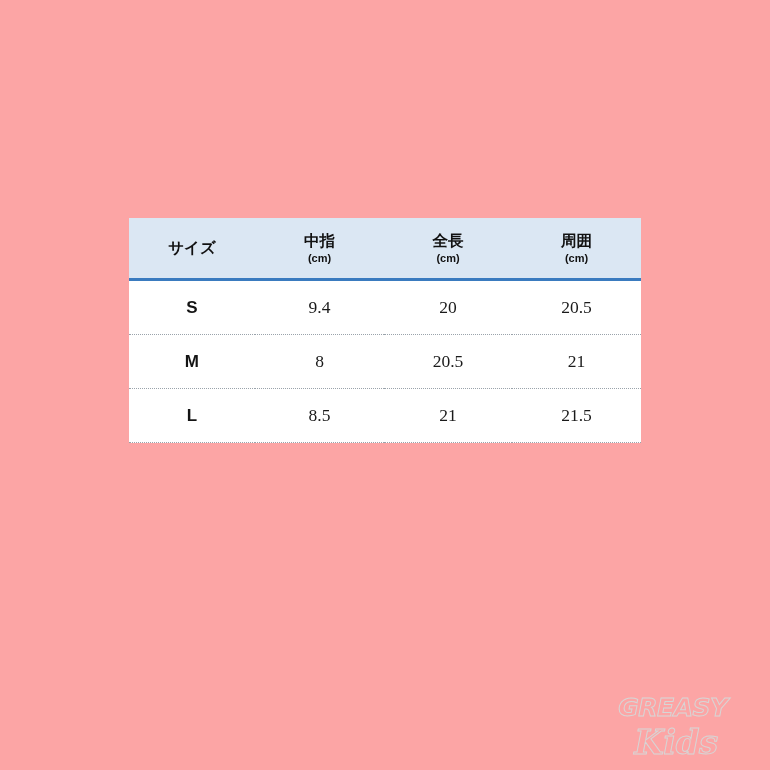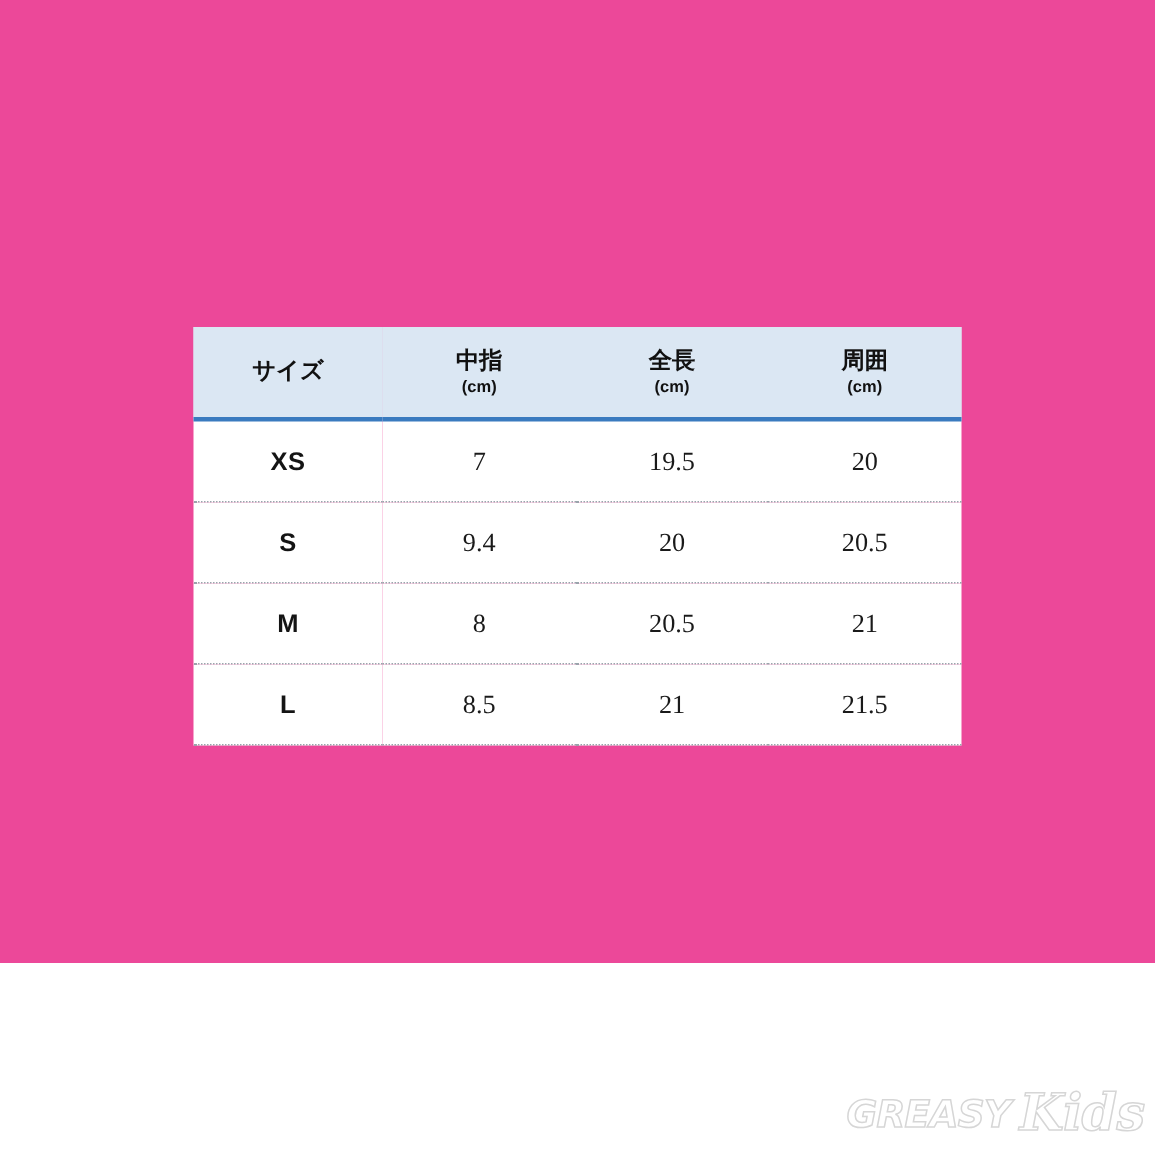--- a/index.html
+++ b/index.html
@@ -11,22 +11,22 @@
     height: 770px;
     background: #ffffff;
     font-family: "Liberation Sans", sans-serif;
     overflow: hidden;
     position: relative;
   }
 
   #canvas {
     position: relative;
     width: 770px;
-    height: 642px;
-    background: #ec4899;
+    height: 770px;
+    background: #fca5a5;
   }
 
   
   .size-table-wrap {
     position: absolute;
     left: 129px;
     top: 218px;
     width: 512px;
   }
 
@@ -94,20 +94,21 @@
     position: absolute;
     left: 583px;
     top: 722px;
     width: 180px;
     height: 40px;
     display: flex;
     align-items: center;
     justify-content: flex-end;
     pointer-events: none;
     user-select: none;
+    flex-direction: column;
   }
   .watermark .wm-text {
     font-family: "DejaVu Sans", sans-serif;
     font-weight: bold;
     font-style: italic;
     font-size: 25px;
     letter-spacing: -0.5px;
     color: transparent;
     -webkit-text-stroke: 1px #d6d6d6;
     text-shadow: 0 0 0 transparent;
@@ -147,26 +148,20 @@
             <span class="hd-unit">(cm)</span>
           </th>
           <th>
             <span class="hd-main">周囲</span>
             <span class="hd-unit">(cm)</span>
           </th>
         </tr>
       </thead>
       <tbody>
         <tr>
-          <td class="size-cell">XS</td>
-          <td class="val-cell">7</td>
-          <td class="val-cell">19.5</td>
-          <td class="val-cell">20</td>
-        </tr>
-        <tr>
           <td class="size-cell">S</td>
           <td class="val-cell">9.4</td>
           <td class="val-cell">20</td>
           <td class="val-cell">20.5</td>
         </tr>
         <tr>
           <td class="size-cell">M</td>
           <td class="val-cell">8</td>
           <td class="val-cell">20.5</td>
           <td class="val-cell">21</td>

